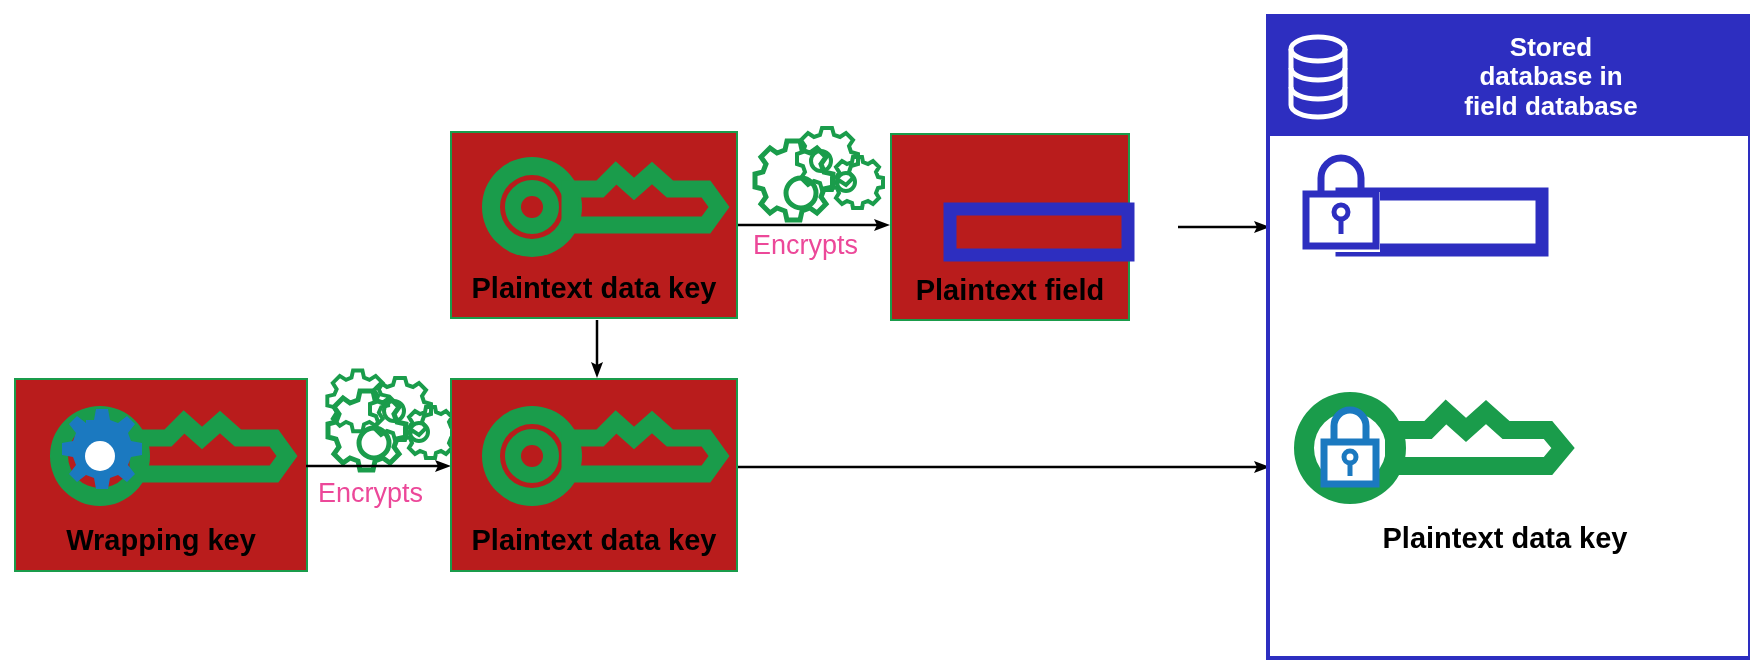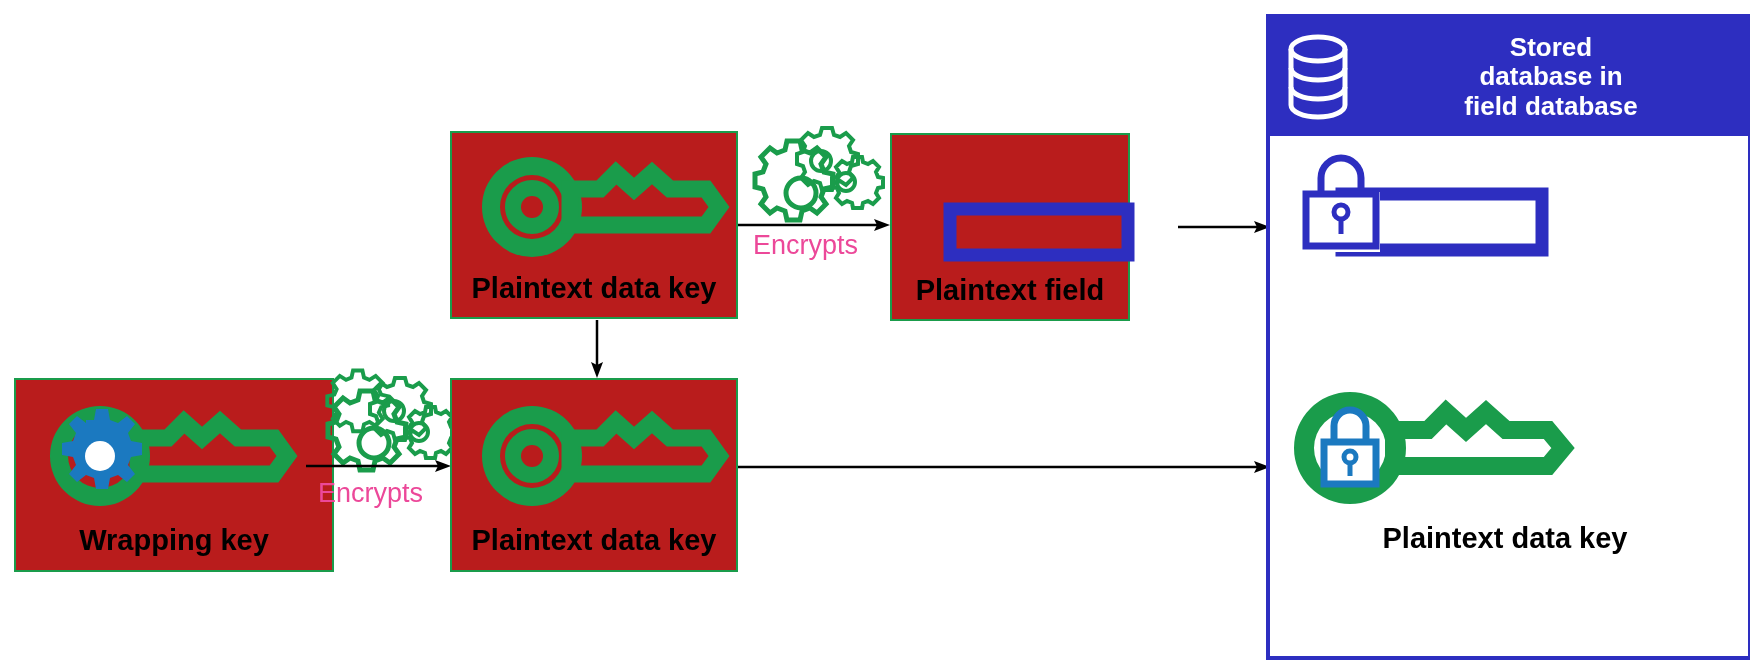--- a/index.html
+++ b/index.html
@@ -34,21 +34,21 @@
   .db-icon{width:72px;margin-left:16px;flex:0 0 auto;}
 
   svg{display:block;overflow:visible;}
   .abs{position:absolute;}
 </style>
 </head>
 <body>
 
 <div id="stage">
 
-  <div class="box box-green" style="left:14px;top:378px;width:320px;height:194px;">
+  <div class="box box-green" style="left:14px;top:378px;width:294px;height:194px;">
     <div class="abs" style="left:26px;top:18px;width:248px;height:116px;">
       <svg viewBox="0 0 248 116" width="248" height="116">
         <path d="M58 8 A50 50 0 1 0 58 108 A50 50 0 1 0 58 8 Z
                  M58 26 A32 32 0 1 1 58 90 A32 32 0 1 1 58 26 Z" fill="#1a9c4b"></path>
         <path d="M96 40 L126 40 L142 24 L160 40 L178 24 L196 40 L232 40 L245 58 L232 76 L96 76 Z" fill="none" stroke="#1a9c4b" stroke-width="17" stroke-linejoin="miter"></path>
         <g fill="#1b79c0">
           <path d="M58 26
                    l8 0 l2 -11 l12 0 l2 11 l8 3 l9 -7 l8 8 l-7 9 l3 8 l11 2 l0 12 l-11 2 l-3 8 l7 9 l-8 8 l-9 -7 l-8 3 l-2 11 l-12 0 l-2 -11 l-8 -3 l-9 7 l-8 -8 l7 -9 l-3 -8 l-11 -2 l0 -12 l11 -2 l3 -8 l-7 -9 l8 -8 l9 7 Z" transform="translate(-14,-4)"></path>
         </g>
         <circle cx="58" cy="58" r="15" fill="#ffffff"></circle>

